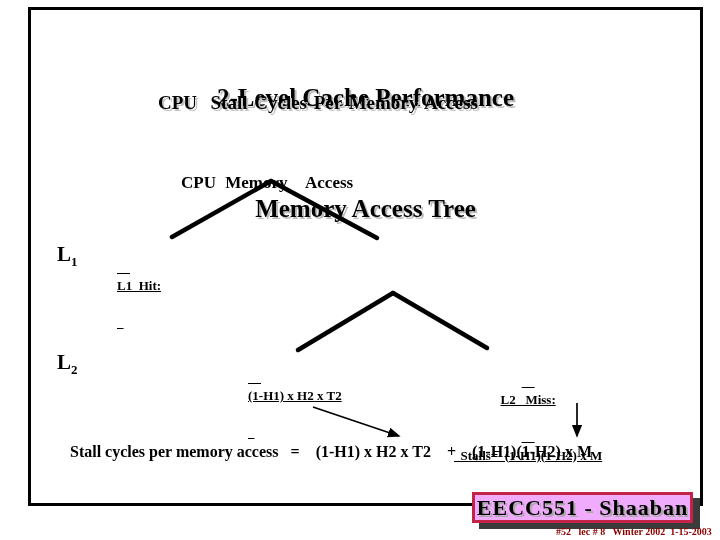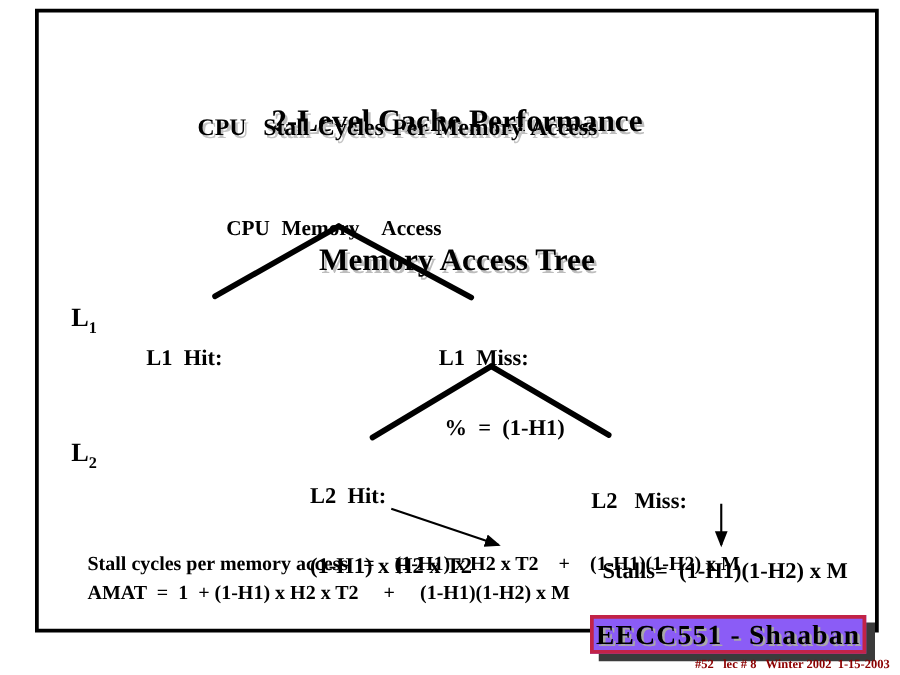--- a/index.html
+++ b/index.html
@@ -23,29 +23,29 @@
   }
   .rootnode{
     position:absolute;left:181px;top:153px;
     font-weight:bold;font-size:17px;word-spacing:5px;white-space:pre;margin-top:20px;
   }
   .levellabel{
     position:absolute;font-weight:bold;font-size:21px;white-space:pre;
   }
   .levellabel sub{font-size:13px;}
   .node{
-    position:absolute;font-weight:bold;font-size:18px;line-height:18.5px;white-space:pre;
+    position:absolute;font-weight:bold;font-size:13px;line-height:18.5px;white-space:pre;text-decoration:underline;
   }
   .formula{
     position:absolute;left:70px;font-weight:bold;font-size:16px;white-space:pre;
   }
   .svg-overlay{position:absolute;left:0;top:0;width:720px;height:540px;}
   .badge{
     position:absolute;left:472px;top:492px;width:221px;height:31px;box-sizing:border-box;
-    background:#8b5cf6;border:3px solid #c22347;
+    background:#f0abfc;border:3px solid #c22347;
     box-shadow:7px 6px 0 #3b3b3b;z-index:5;
     display:flex;align-items:center;justify-content:center;
     font-weight:bold;font-size:22px;letter-spacing:1px;
     text-shadow:2px 2px 0 #a8a8a8;white-space:pre;
   }
   .footnote{
     position:absolute;left:516px;top:526px;z-index:5;
     font-weight:bold;font-size:10px;color:#8b0000;white-space:pre;margin-left:40px;
   }
 </style>
@@ -78,36 +78,30 @@
   </svg>
 
   <div class="rootnode">CPU Memory  Access</div>
 
   <div class="levellabel" style="left:57px;top:242px;text-align:center;"><span>L</span><sub>1</sub></div>
 
   <div class="node" style="left:117px;top:240px;">
     <div>L1  Hit:</div>
   </div>
 
-  <div class="node" style="left:351px;top:240px;">
-    <div>L1  Miss:</div>
-    <div> %  =  (1-H1)</div>
-  </div>
 
   <div class="levellabel" style="left:57px;top:350px;"><span>L</span><sub>2</sub></div>
 
   <div class="node" style="left:248px;top:350px;">
-    <div>L2  Hit:</div>
     <div>(1-H1) x H2 x T2</div>
   </div>
 
-  <div class="node" style="left:473px;top:354px;">
+  <div class="node" style="left:454px;top:354px;text-align:center;">
     <div>L2   Miss:</div>
     <div>  Stalls=  (1-H1)(1-H2) x M</div>
   </div>
 
   <div class="formula" style="top:443px;">Stall cycles per memory access   =    (1-H1) x H2 x T2    +    (1-H1)(1-H2) x M</div>
-  <div class="formula" style="top:466px;">AMAT  =  1  + (1-H1) x H2 x T2     +     (1-H1)(1-H2) x M</div>
 
   <div class="badge">EECC551 - Shaaban</div>
   <div class="footnote">#52   lec # 8   Winter 2002  1-15-2003</div>
 
 </div>
 
 </body></html>

